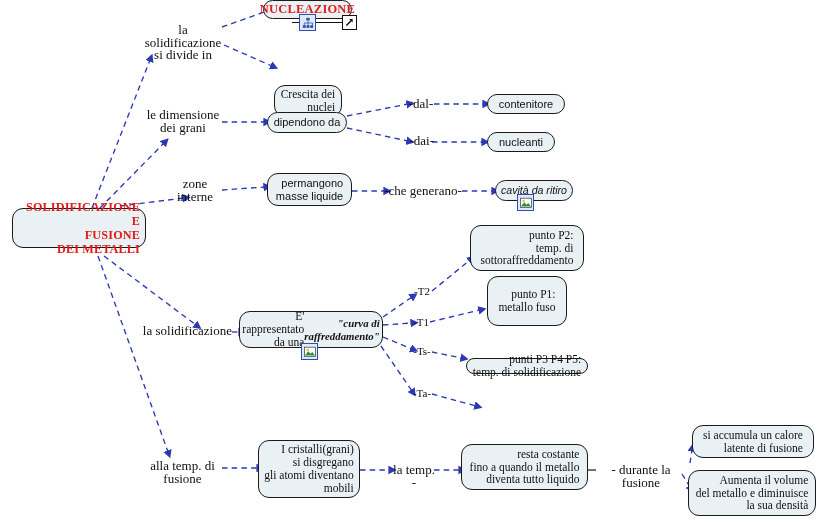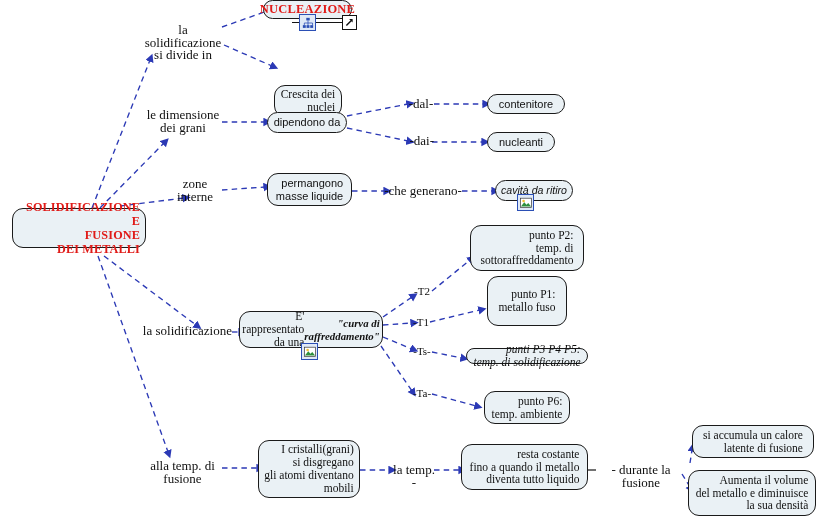--- a/index.html
+++ b/index.html
@@ -242,25 +242,23 @@
     </svg>
   </div>
 
   <div class="node" style="left:470px; top:225px; width:114px; height:46px;">punto P2:
 temp. di
 sottoraffreddamento</div>
 
   <div class="node" style="left:487px; top:276px; width:80px; height:50px;">punto P1:
 metallo fuso</div>
 
-  <div class="node" style="left:466px; top:348px; width:122px; height:16px;font-style:italic;">punti P3 P4 P5:
+  <div class="node" style="left:466px; top:358px; width:122px; height:16px;">punti P3 P4 P5:
 temp. di solidificazione</div>
 
-  <div class="node" style="left:484px; top:391px; width:86px; height:33px;">punto P6:
-temp. ambiente</div>
 
   <div class="node" style="left:258px; top:440px; width:102px; height:58px;">I cristalli(grani)
 si disgregano
 gli atomi diventano
 mobili</div>
 
   <div class="node" style="left:461px; top:444px; width:127px; height:46px;">resta costante
 fino a quando il metallo
 diventa tutto liquido</div>
 

